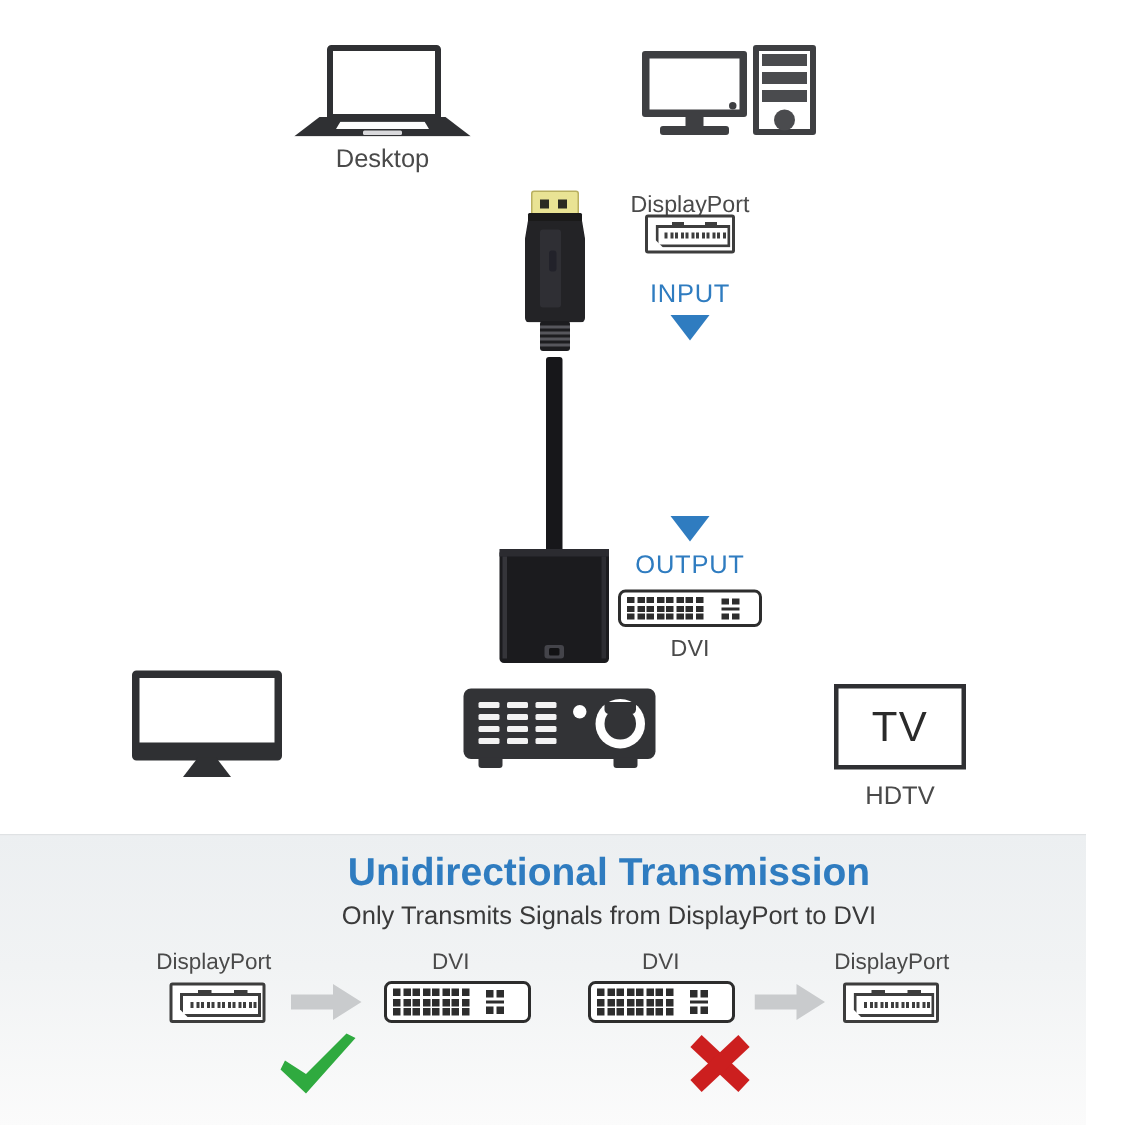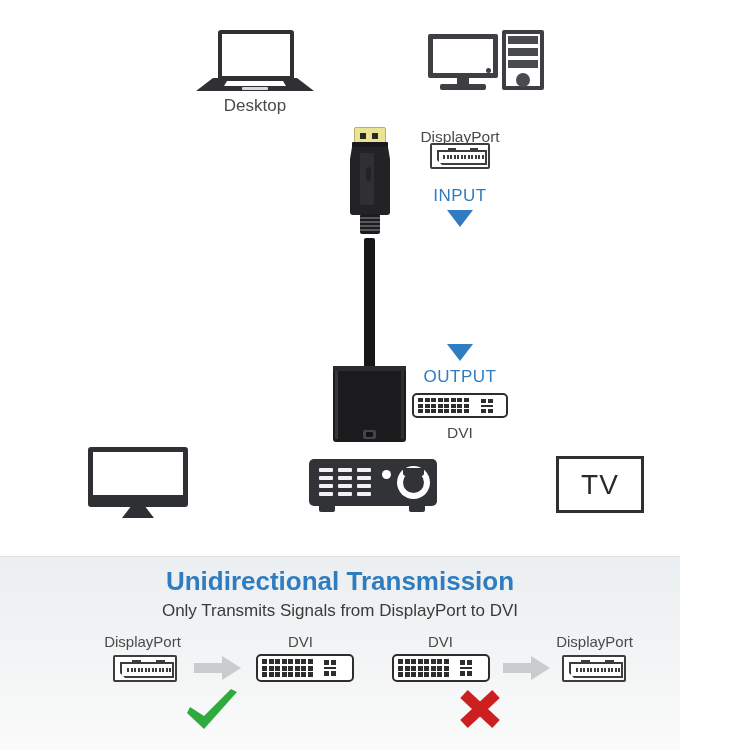--- a/index.html
+++ b/index.html
@@ -221,20 +221,21 @@
   .dvi-r-pin { background: #2d2d2d; }
   .dvi-dash { background: #2d2d2d; }
 
   
   .banner {
     position: absolute;
     left: 0;
     width: 680px;
     background: linear-gradient(to bottom, #eceff1 0%, #f1f3f4 45%, #fbfbfb 100%);
     border-top: 1px solid #dfe2e4;
+    padding-left: 44px;
   }
   .banner-title {
     position: absolute;
     width: 100%;
     text-align: center;
     color: #2f7cc0;
     font-size: 26px;
     font-weight: bold;
   }
   .banner-sub {
@@ -435,20 +436,21 @@
     <div class="proj-ind" style="left:73px; top:11px; width:9px; height:9px;"></div>
 
     <div class="proj-lens-ring" style="left:88px; top:7px; width:33px; height:33px;"></div>
     <div class="proj-lens-inner" style="left:94px; top:13px; width:21px; height:21px;"></div>
     <div class="proj-lens-notch" style="left:94px; top:9px; width:21px; height:8px; border-radius:0 0 3px 3px;"></div>
   </div>
 
   <div class="tv-frame" style="left:556px; top:456px; width:88px; height:57px;">
     <span class="tv-text">TV</span>
   </div>
+  <div class="dev-label" style="left:525px; top:521px; width:150px;">HDTV</div>
 
   <div class="banner" style="top:556px; height:194px;">
     <div class="banner-title" style="top:9px;">Unidirectional Transmission</div>
     <div class="banner-sub" style="top:44px;">Only Transmits Signals from DisplayPort to DVI</div>
   </div>
 
   <div class="pair-label" style="left:85px; top:633px; width:115px;">DisplayPort</div>
   <div class="pair-label" style="left:243px; top:633px; width:115px;">DVI</div>
 
   <div class="dp-sock" style="left:113px; top:655px; width:64px; height:27px;">

